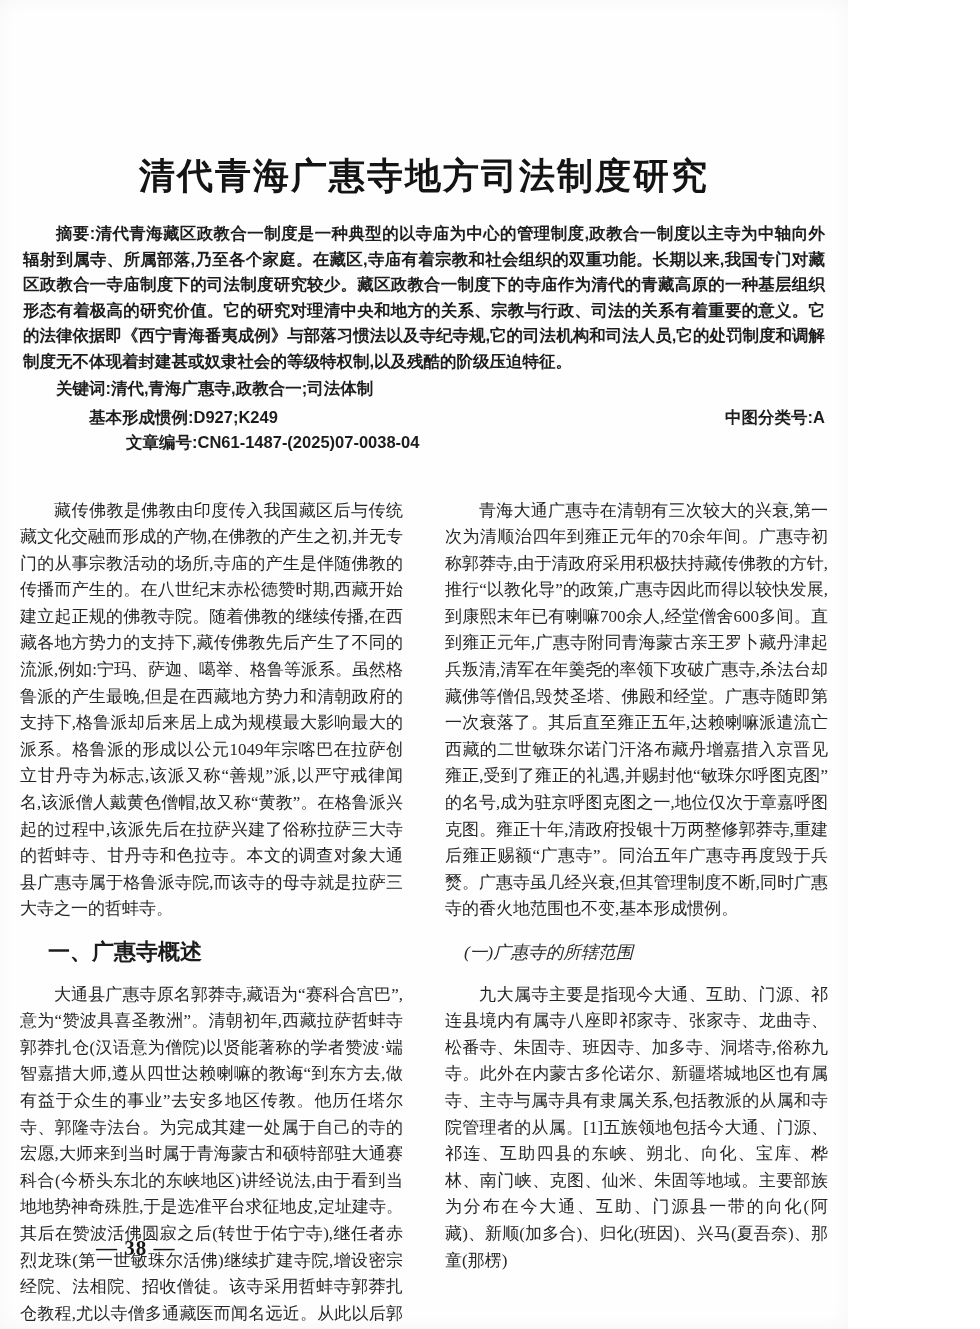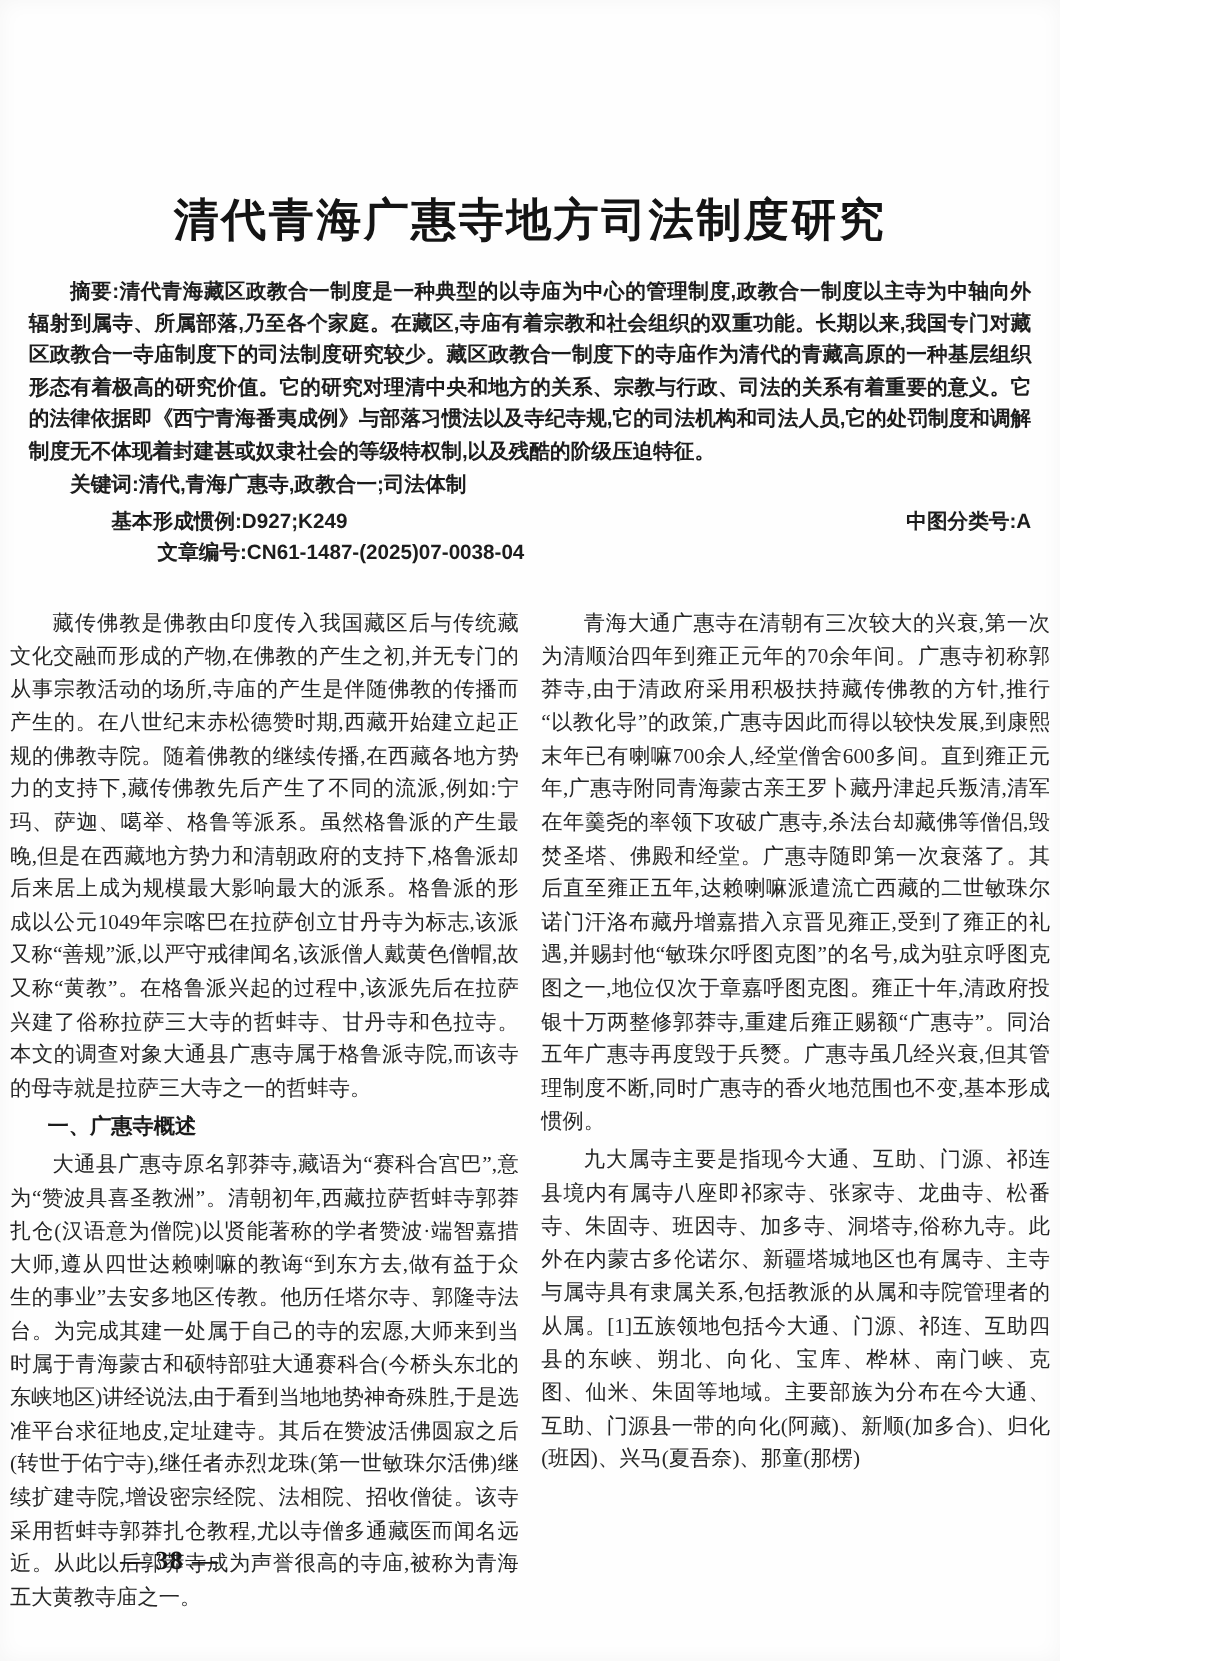--- a/index.html
+++ b/index.html
@@ -68,29 +68,29 @@
     gap: 10px;
   }
   .col {
     width: 415px;
     font-size: 17px;
     line-height: 26.6px;
     text-align: justify;
     color: #262626;
   }
   .col p {
-    margin: 4px;
+    margin: 16px;
     text-indent: 2em;
   }
   .section-heading {
     margin: 0;
     text-indent: 2em;
     font-family: "Liberation Sans", sans-serif;
     font-weight: 700;
-    font-size: 17px;
+    font-size: 22px;
     line-height: 26.6px;
     color: #1b1b1b;
   }
   .subsection-heading {
     margin: 0;
     text-indent: 2em;
     font-weight: 400;
     font-style: italic;
     font-size: 17.5px;
     line-height: 26.6px;
@@ -125,19 +125,20 @@
   </div>
 
   <div class="columns">
     <div class="col">
       <p>藏传佛教是佛教由印度传入我国藏区后与传统藏文化交融而形成的产物,在佛教的产生之初,并无专门的从事宗教活动的场所,寺庙的产生是伴随佛教的传播而产生的。在八世纪末赤松德赞时期,西藏开始建立起正规的佛教寺院。随着佛教的继续传播,在西藏各地方势力的支持下,藏传佛教先后产生了不同的流派,例如:宁玛、萨迦、噶举、格鲁等派系。虽然格鲁派的产生最晚,但是在西藏地方势力和清朝政府的支持下,格鲁派却后来居上成为规模最大影响最大的派系。格鲁派的形成以公元1049年宗喀巴在拉萨创立甘丹寺为标志,该派又称“善规”派,以严守戒律闻名,该派僧人戴黄色僧帽,故又称“黄教”。在格鲁派兴起的过程中,该派先后在拉萨兴建了俗称拉萨三大寺的哲蚌寺、甘丹寺和色拉寺。本文的调查对象大通县广惠寺属于格鲁派寺院,而该寺的母寺就是拉萨三大寺之一的哲蚌寺。</p>
       <h2 class="section-heading">一、广惠寺概述</h2>
       <p>大通县广惠寺原名郭莽寺,藏语为“赛科合宫巴”,意为“赞波具喜圣教洲”。清朝初年,西藏拉萨哲蚌寺郭莽扎仓(汉语意为僧院)以贤能著称的学者赞波·端智嘉措大师,遵从四世达赖喇嘛的教诲“到东方去,做有益于众生的事业”去安多地区传教。他历任塔尔寺、郭隆寺法台。为完成其建一处属于自己的寺的宏愿,大师来到当时属于青海蒙古和硕特部驻大通赛科合(今桥头东北的东峡地区)讲经说法,由于看到当地地势神奇殊胜,于是选准平台求征地皮,定址建寺。其后在赞波活佛圆寂之后(转世于佑宁寺),继任者赤烈龙珠(第一世敏珠尔活佛)继续扩建寺院,增设密宗经院、法相院、招收僧徒。该寺采用哲蚌寺郭莽扎仓教程,尤以寺僧多通藏医而闻名远近。从此以后郭莽寺成为声誉很高的寺庙,被称为青海五大黄教寺庙之一。</p>
     </div>
     <div class="col">
       <p>青海大通广惠寺在清朝有三次较大的兴衰,第一次为清顺治四年到雍正元年的70余年间。广惠寺初称郭莽寺,由于清政府采用积极扶持藏传佛教的方针,推行“以教化导”的政策,广惠寺因此而得以较快发展,到康熙末年已有喇嘛700余人,经堂僧舍600多间。直到雍正元年,广惠寺附同青海蒙古亲王罗卜藏丹津起兵叛清,清军在年羹尧的率领下攻破广惠寺,杀法台却藏佛等僧侣,毁焚圣塔、佛殿和经堂。广惠寺随即第一次衰落了。其后直至雍正五年,达赖喇嘛派遣流亡西藏的二世敏珠尔诺门汗洛布藏丹增嘉措入京晋见雍正,受到了雍正的礼遇,并赐封他“敏珠尔呼图克图”的名号,成为驻京呼图克图之一,地位仅次于章嘉呼图克图。雍正十年,清政府投银十万两整修郭莽寺,重建后雍正赐额“广惠寺”。同治五年广惠寺再度毁于兵燹。广惠寺虽几经兴衰,但其管理制度不断,同时广惠寺的香火地范围也不变,基本形成惯例。</p>
+      <h3 class="subsection-heading">(一)广惠寺的所辖范围</h3>
       <p>九大属寺主要是指现今大通、互助、门源、祁连县境内有属寺八座即祁家寺、张家寺、龙曲寺、松番寺、朱固寺、班因寺、加多寺、洞塔寺,俗称九寺。此外在内蒙古多伦诺尔、新疆塔城地区也有属寺、主寺与属寺具有隶属关系,包括教派的从属和寺院管理者的从属。[1]五族领地包括今大通、门源、祁连、互助四县的东峡、朔北、向化、宝库、桦林、南门峡、克图、仙米、朱固等地域。主要部族为分布在今大通、互助、门源县一带的向化(阿藏)、新顺(加多合)、归化(班因)、兴马(夏吾奈)、那童(那楞)</p>
     </div>
   </div>
 
   <div class="page-number">— 38 —</div>
 
 </div>
 
 </body></html>

